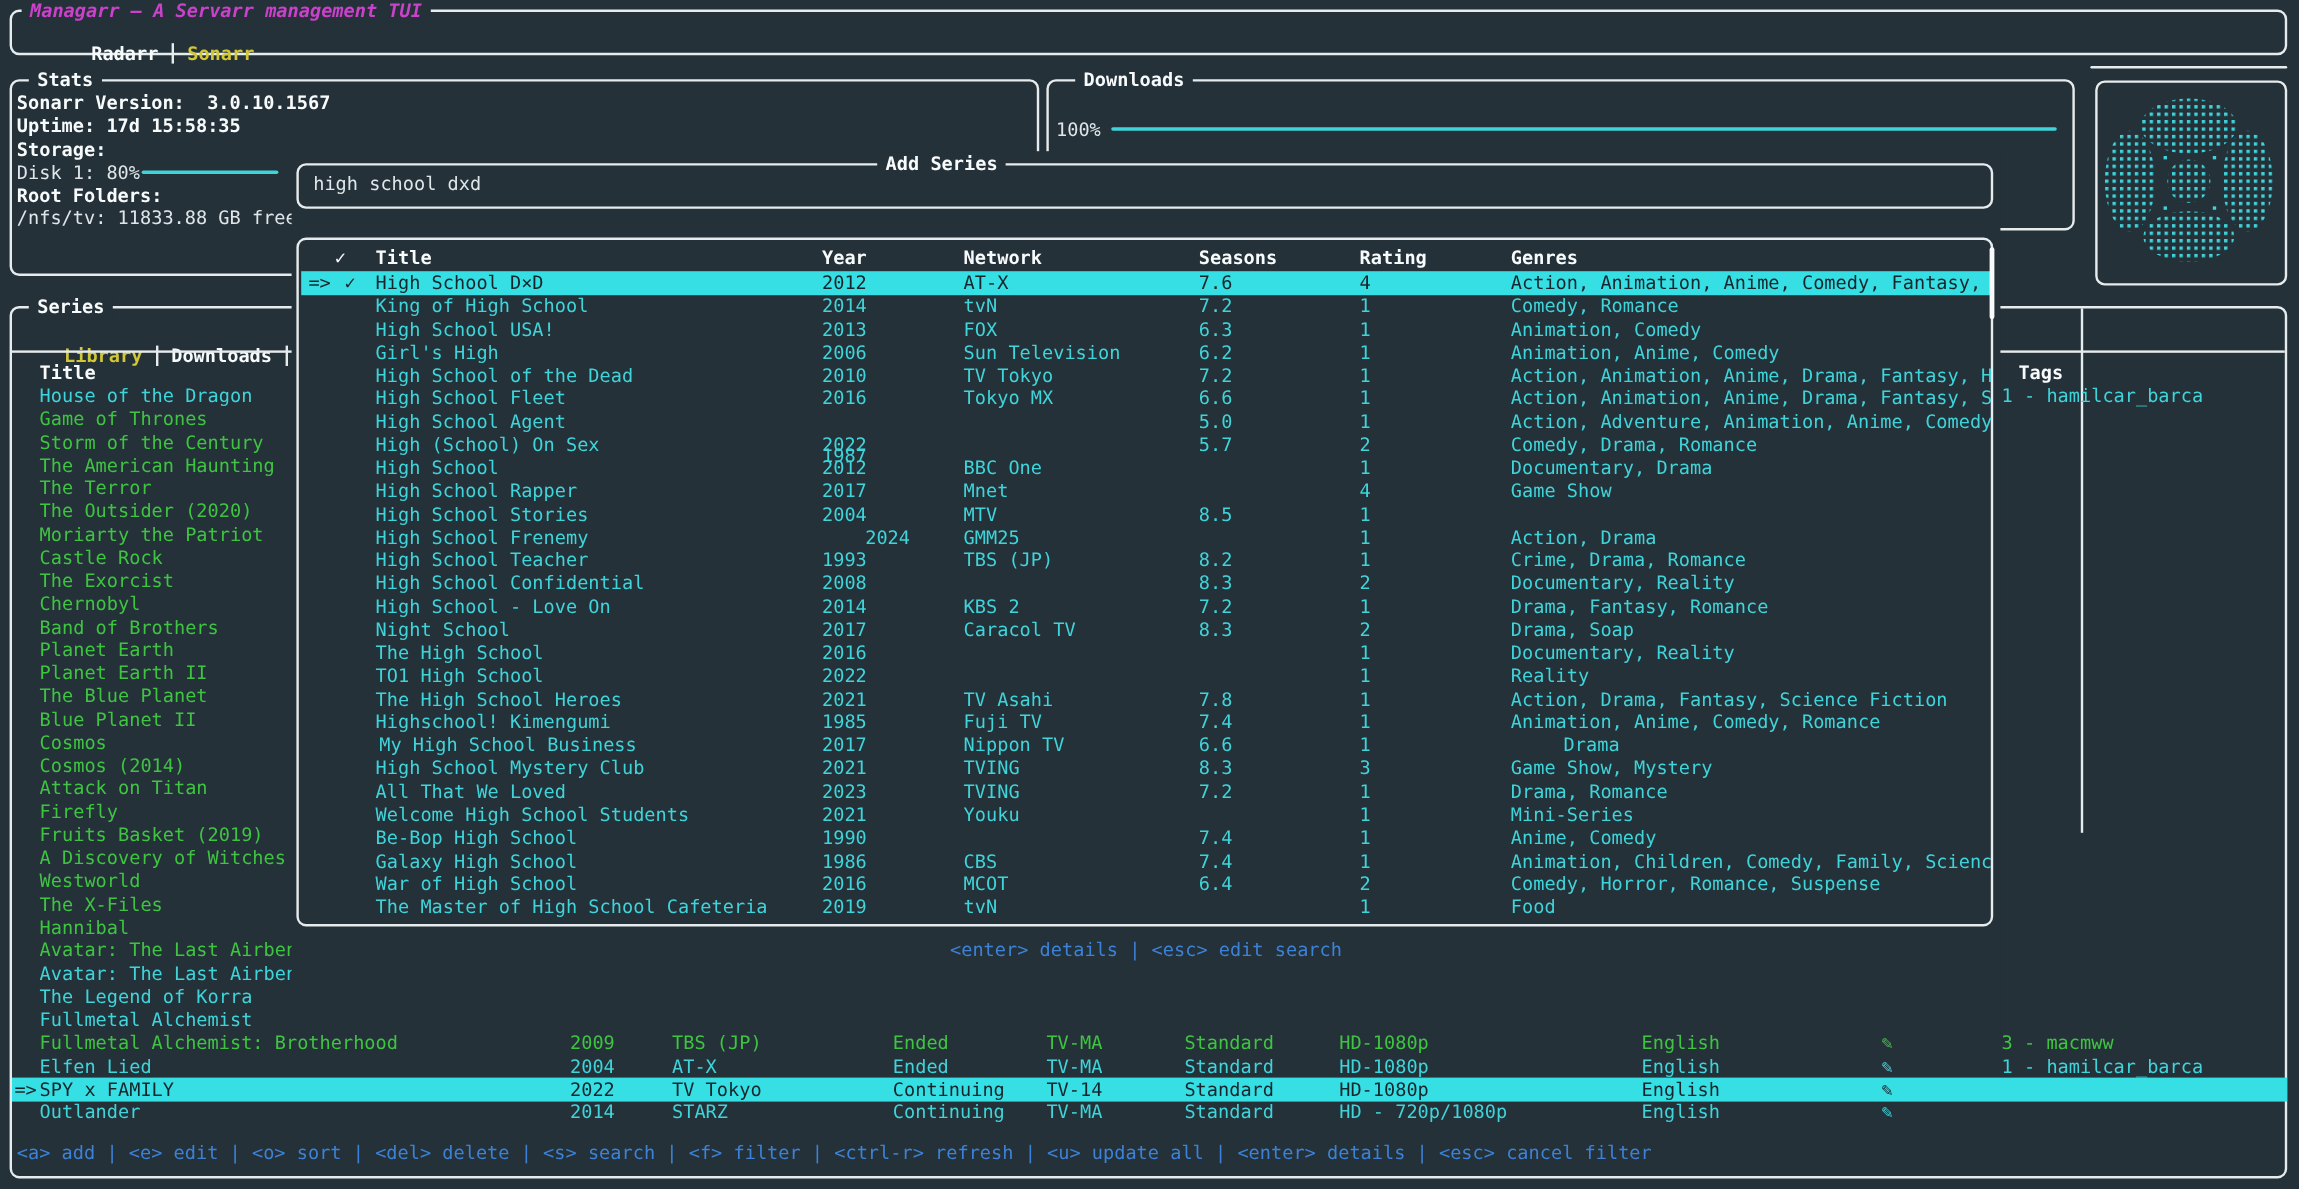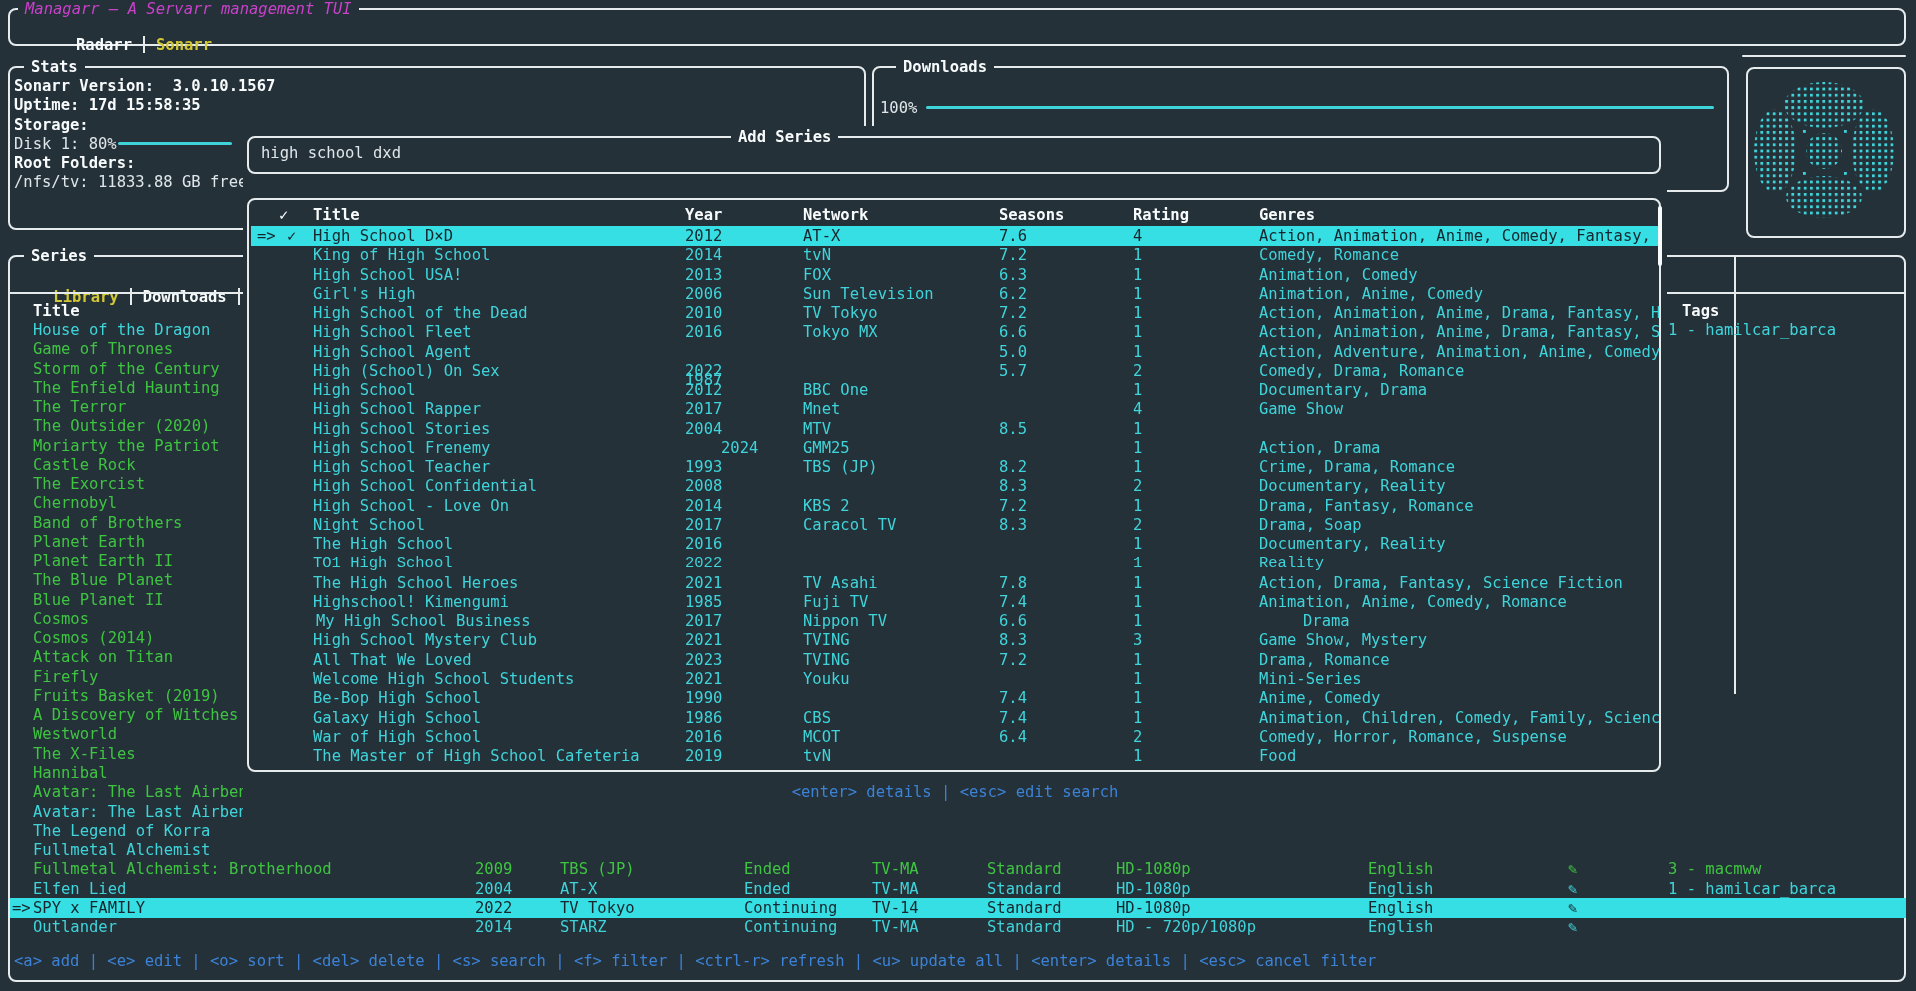--- a/index.html
+++ b/index.html
@@ -9,21 +9,21 @@
   }
   html,body{margin:0;padding:0;background:#1c272d;}
   .screen{position:relative;width:1916px;height:991px;background:var(--bg);
     font-family:"DejaVu Sans Mono","Liberation Mono",monospace;font-size:15.5px;color:var(--fg);
     overflow:hidden;}
   .box{position:absolute;border:2px solid var(--border);border-radius:8px;background:transparent;}
   .boxtitle{position:absolute;top:-11px;background:var(--bg);padding:0 7px;font-weight:bold;color:var(--fgb);height:20px;line-height:20px;white-space:pre;}
   .t{position:absolute;height:20px;line-height:20px;white-space:pre;}
   .b{font-weight:bold;color:var(--fgb);}
   .c-cyan{color:var(--cyan);} .c-green{color:var(--green);} .c-yellow{color:var(--yellow);}
-  .c-blue{color:var(--blue);} .c-mag{color:var(--magenta);font-style:italic;font-weight:normal;}
+  .c-blue{color:var(--blue);} .c-mag{color:var(--magenta);font-style:italic;font-weight:bold;}
   .hline{position:absolute;height:2px;background:var(--border);}
   .vline{position:absolute;width:2px;background:var(--border);}
   .vsep{display:inline-block;width:2px;height:17px;background:var(--border);vertical-align:-3px;margin:0 11px;}
   .pbar{position:absolute;height:3px;border-radius:2px;background:var(--cyan);}
   .lrow{position:absolute;left:0;width:1916px;height:20px;line-height:20px;}
   .lrow .cell{position:absolute;height:20px;white-space:pre;}
   .lrow .selbar{position:absolute;left:10px;right:10px;top:0;bottom:0;background:var(--selbg);}
   .lrow.sel .cell{color:var(--seltx);z-index:1;}
   .popup{position:absolute;left:243px;top:126px;width:1424px;height:736px;background:var(--bg);z-index:5;}
   .prow{position:absolute;left:2px;width:1406px;height:20px;line-height:20px;}
@@ -98,21 +98,21 @@
         <span class="cell c-cyan" style="left: 33px;">House of the Dragon</span>
         <span class="cell c-cyan" style="left: 1668px;">1 - hamilcar_barca</span>
       </div>
       <div class="lrow" style="top: 339px;">
         <span class="cell c-green" style="left: 33px;">Game of Thrones</span>
       </div>
       <div class="lrow" style="top: 359px;">
         <span class="cell c-green" style="left: 33px;">Storm of the Century</span>
       </div>
       <div class="lrow" style="top: 378px;">
-        <span class="cell c-green" style="left: 33px;">The Enfield Haunting</span>
+        <span class="cell c-green" style="left: 33px;">The American Haunting</span>
       </div>
       <div class="lrow" style="top: 397px;">
         <span class="cell c-green" style="left: 33px;">The Terror</span>
       </div>
       <div class="lrow" style="top: 416px;">
         <span class="cell c-green" style="left: 33px;">The Outsider (2020)</span>
       </div>
       <div class="lrow" style="top: 436px;">
         <span class="cell c-green" style="left: 33px;">Moriarty the Patriot</span>
       </div>
@@ -372,21 +372,21 @@
             <span class="cell" style="left: 748px;">8.3</span>
             <span class="cell" style="left: 882px;">2</span>
             <span class="cell" style="left: 1008px;">Drama, Soap</span>
           </div>
           <div class="prow" style="top: 334px;">
             <span class="cell" style="left: 62px;">The High School</span>
             <span class="cell" style="left: 434px;">2016</span>
             <span class="cell" style="left: 882px;">1</span>
             <span class="cell" style="left: 1008px;">Documentary, Reality</span>
           </div>
-          <div class="prow" style="top: 353px; font-family: Liberation Mono, monospace;">
+          <div class="prow" style="top: 353px;">
             <span class="cell" style="left: 62px;">TO1 High School</span>
             <span class="cell" style="left: 434px;">2022</span>
             <span class="cell" style="left: 882px;">1</span>
             <span class="cell" style="left: 1008px;">Reality</span>
           </div>
           <div class="prow" style="top: 373px;">
             <span class="cell" style="left: 62px;">The High School Heroes</span>
             <span class="cell" style="left: 434px;">2021</span>
             <span class="cell" style="left: 552px;">TV Asahi</span>
             <span class="cell" style="left: 748px;">7.8</span>

